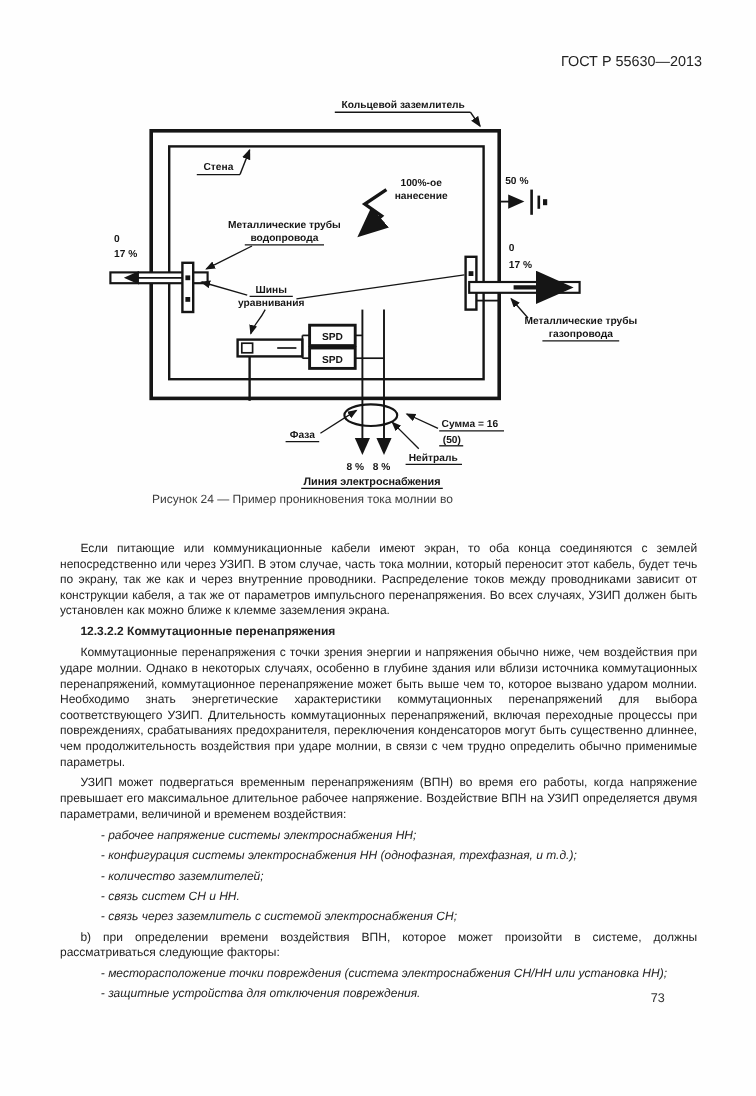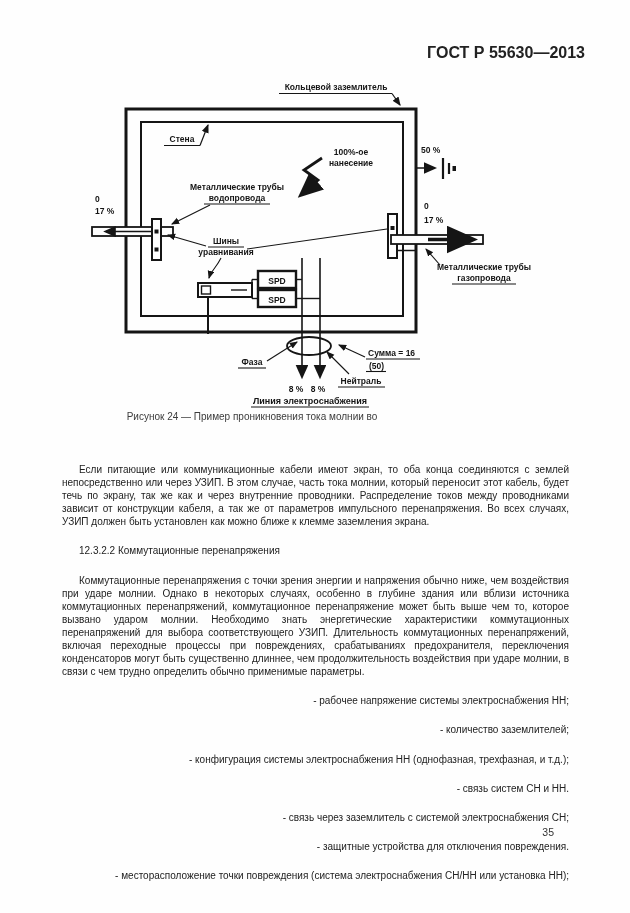--- a/index.html
+++ b/index.html
@@ -2,36 +2,36 @@
 <html><head>
 <meta charset="utf-8">
 <style>
   html,body{margin:0;padding:0;}
   body{
     width:630px;height:913px;background:#ffffff;position:relative;overflow:hidden;
     font-family:"Liberation Sans", sans-serif;color:#1d1d1d;
   }
   .page{position:absolute;inset:0;background:#fefefe;}
   .doc-header{
-    position:absolute;top:44px;right:45px;font-size:16px;font-weight:bold;color:#222;
+    position:absolute;top:44px;right:45px;font-size:12px;font-weight:normal;color:#222;
   }
   svg.figure{position:absolute;top:0;left:0;}
   svg text{font-family:"Liberation Sans", sans-serif;font-weight:bold;font-size:8.5px;fill:#151515;}
   svg .big{font-size:9px;}
   .caption{
     position:absolute;top:410px;left:0;width:504px;text-align:center;
     font-size:10px;line-height:13px;color:#3c3c3c;
   }
   .body-text{
     position:absolute;top:447px;left:46px;width:539px;
     font-size:10px;line-height:13.1px;text-align:justify;color:#222;
   }
-  .body-text p{margin:16px;text-indent:17px;}
-  .body-text p.heading{font-weight:normal;text-align:left;}
-  .body-text p.li{margin-left:38px;text-indent:0;text-align:right;}
+  .body-text p{margin:4px;text-indent:17px;}
+  .body-text p.heading{font-weight:bold;text-align:left;}
+  .body-text p.li{margin-left:38px;text-indent:0;text-align:left;font-style:italic;}
   .pageno{position:absolute;top:826px;right:76px;font-size:10.5px;color:#333;}
 </style>
 </head>
 <body>
 
 <div class="page">
 
   <div class="doc-header">ГОСТ Р 55630—2013</div>
 
   <svg class="figure" width="630" height="410" viewBox="0 0 630 410">
@@ -179,24 +179,26 @@
   </svg>
 
   <div class="caption">
     <div>Рисунок 24 — Пример проникновения тока молнии во</div>
   </div>
 
   <div class="body-text">
     <p>Если питающие или коммуникационные кабели имеют экран, то оба конца соединяются с землей непосредственно или через УЗИП. В этом случае, часть тока молнии, который переносит этот кабель, будет течь по экрану, так же как и через внутренние проводники. Распределение токов между проводниками зависит от конструкции кабеля, а так же от параметров импульсного перенапряжения. Во всех случаях, УЗИП должен быть установлен как можно ближе к клемме заземления экрана.</p>
     <p class="heading">12.3.2.2 Коммутационные перенапряжения</p>
     <p>Коммутационные перенапряжения с точки зрения энергии и напряжения обычно ниже, чем воздействия при ударе молнии. Однако в некоторых случаях, особенно в глубине здания или вблизи источника коммутационных перенапряжений, коммутационное перенапряжение может быть выше чем то, которое вызвано ударом молнии. Необходимо знать энергетические характеристики коммутационных перенапряжений для выбора соответствующего УЗИП. Длительность коммутационных перенапряжений, включая переходные процессы при повреждениях, срабатываниях предохранителя, переключения конденсаторов могут быть существенно длиннее, чем продолжительность воздействия при ударе молнии, в связи с чем трудно определить обычно применимые параметры.</p>
+    <p>УЗИП может подвергаться временным перенапряжениям (ВПН) во время его работы, когда напряжение превышает его максимальное длительное рабочее напряжение. Воздействие ВПН на УЗИП определяется двумя параметрами, величиной и временем воздействия:</p>
     <p class="li">- рабочее напряжение системы электроснабжения НН;</p>
+    <p class="li">- конфигурация системы электроснабжения НН (однофазная, трехфазная, и т.д.);</p>
     <p class="li">- количество заземлителей;</p>
-    <p class="li">- конфигурация системы электроснабжения НН (однофазная, трехфазная, и т.д.);</p>
     <p class="li">- связь систем СН и НН.</p>
     <p class="li">- связь через заземлитель с системой электроснабжения СН;</p>
+    <p>b) при определении времени воздействия ВПН, которое может произойти в системе, должны рассматриваться следующие факторы:</p>
+    <p class="li">- месторасположение точки повреждения (система электроснабжения СН/НН или установка НН);</p>
     <p class="li">- защитные устройства для отключения повреждения.</p>
-    <p class="li">- месторасположение точки повреждения (система электроснабжения СН/НН или установка НН);</p>
   </div>
 
-  <div class="pageno">35</div>
+  <div class="pageno">73</div>
 
 </div>
 
 </body></html>

